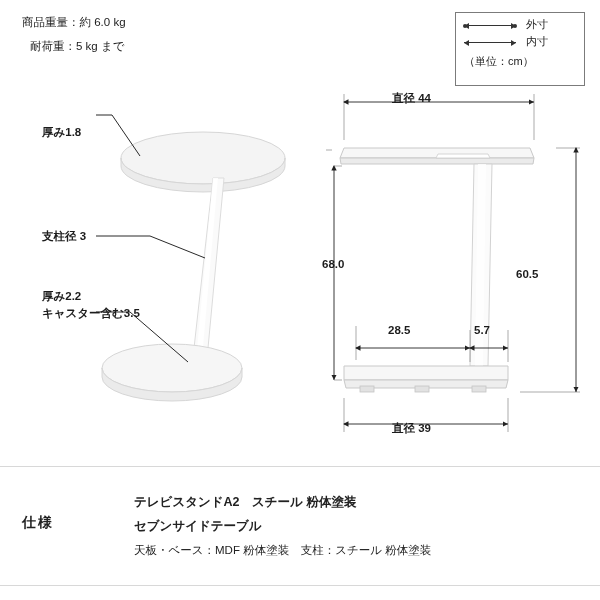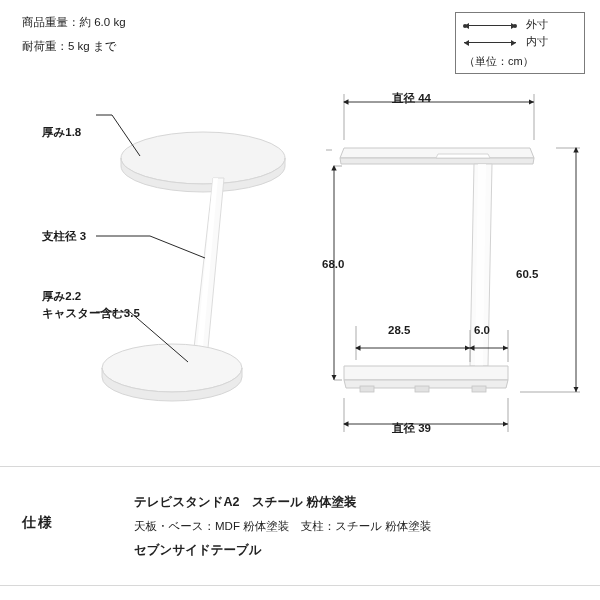--- a/index.html
+++ b/index.html
@@ -26,29 +26,29 @@
     font-size: 11.5px;
     line-height: 16px;
     white-space: nowrap;
     color: #1c1c1c;
   }
   .txt.bold { font-weight: bold; }
 
   
   .spec-head { left: 22px; }
   .spec-head.l1 { top: 14px; }
-  .spec-head.l2 { top: 38px; }
+  .spec-head.l2 { top: 38px; margin-left: 8px; }
 
   
   .legend {
     position: absolute;
     left: 455px;
     top: 12px;
     width: 130px;
-    height: 62px;
+    height: 74px;
     border: 1px solid #7b7b7b;
     box-sizing: border-box;
   }
   .legend .row {
     position: absolute;
     left: 8px;
     height: 14px;
   }
   .legend .row.r1 { top: 6px; }
   .legend .row.r2 { top: 23px; }
@@ -232,26 +232,26 @@
 
     <line x1="36" y1="268" x2="150" y2="268" stroke="#222" stroke-width="0.9" marker-start="url(#ahs)" marker-end="url(#ah)"></line>
 
     <line x1="150" y1="268" x2="188" y2="268" stroke="#222" stroke-width="0.9" marker-start="url(#ahs)" marker-end="url(#ah)"></line>
   </svg>
 
   <div class="txt dim-top">直径 44</div>
   <div class="txt dim-515">68.0</div>
   <div class="txt dim-605">60.5</div>
   <div class="txt dim-285">28.5</div>
-  <div class="txt dim-75">6.0</div>
+  <div class="txt dim-75">5.7</div>
   <div class="txt dim-bottom">直径 39</div>
 
   <div class="divider top"></div>
   <div class="divider bottom"></div>
 
   <div class="spec-title">仕様</div>
   <div class="spec-body">
     <div class="line b">テレビスタンドA2　スチール 粉体塗装</div>
+    <div class="line b">セブンサイドテーブル</div>
     <div class="line sm">天板・ベース：MDF 粉体塗装　支柱：スチール 粉体塗装</div>
-    <div class="line b">セブンサイドテーブル</div>
   </div>
 
 </div>
 
 </body></html>

